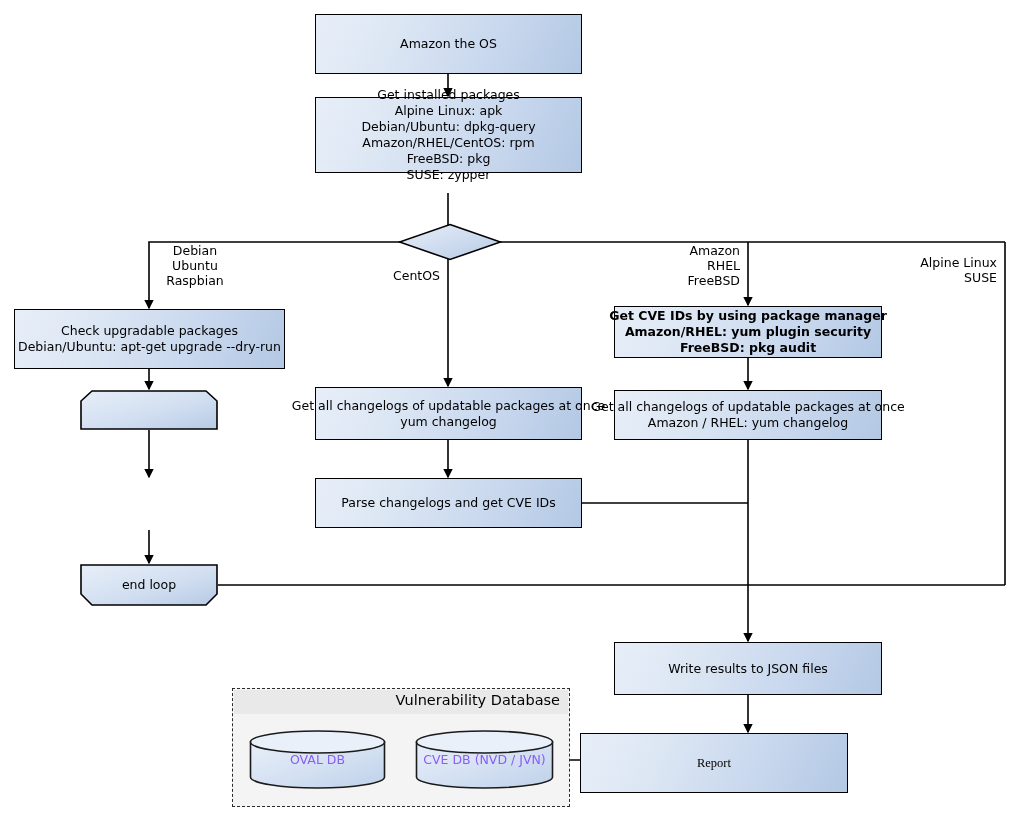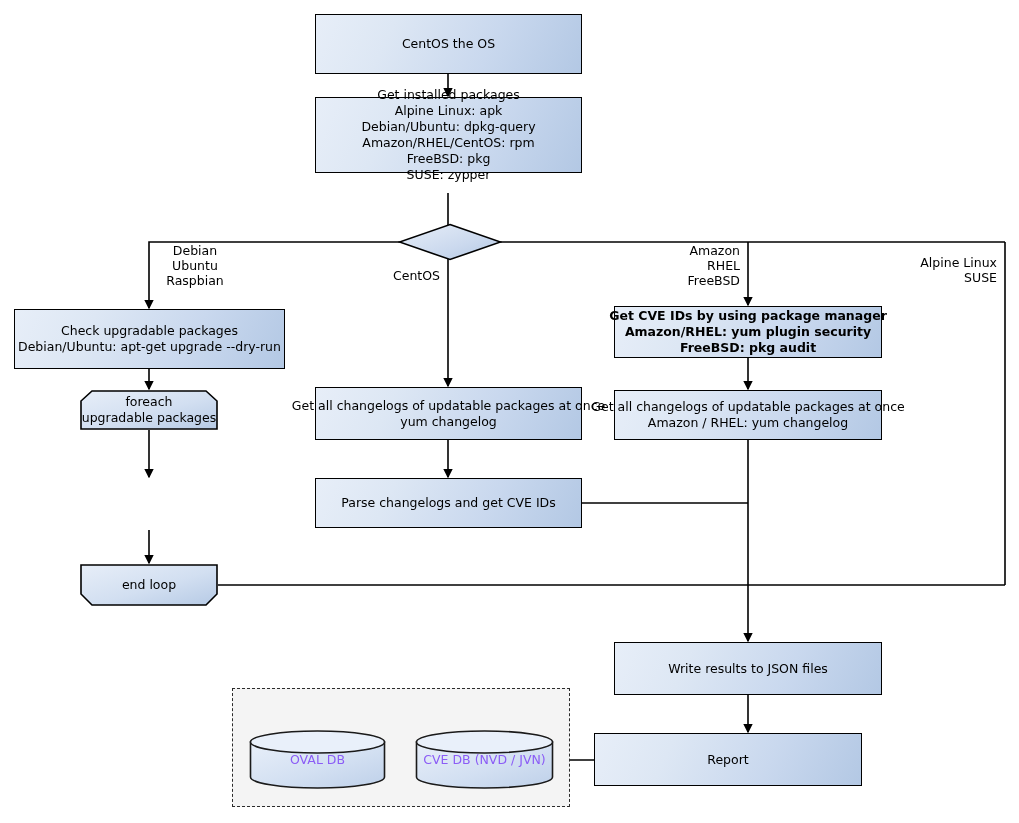--- a/index.html
+++ b/index.html
@@ -163,21 +163,21 @@
       <path d="M 748 358 L 748 389" marker-end="url(#arrow)"></path>
       <path d="M 748 440 L 748 641" marker-end="url(#arrow)"></path>
 
       <path d="M 748 695 L 748 732" marker-end="url(#arrow)"></path>
 
       <path d="M 570 760 L 614 760"></path>
     </g>
   </svg>
 
   <div class="node proc" style="left:315px; top:14px; width:267px; height:60px;">
-    <span class="txt">CentOS the OS</span>
+    <span class="txt">Amazon the OS</span>
   </div>
 
   <div class="node proc" style="left:315px; top:97px; width:267px; height:76px;">
     <span class="txt">Get installed packages<br>Alpine Linux: apk<br>Debian/Ubuntu: dpkg-query<br>Amazon/RHEL/CentOS: rpm<br>FreeBSD: pkg<br>SUSE: zypper</span>
   </div>
 
   <svg class="diamond" style="left:398px; top:223px; width:104px; height:38px;" viewBox="0 0 104 38" xmlns="http://www.w3.org/2000/svg">
     <defs>
       <linearGradient id="dgrad" x1="0" y1="0" x2="1" y2="1">
         <stop offset="0%" stop-color="#e7eef8"></stop>
@@ -204,21 +204,20 @@
     <svg class="shape" viewBox="0 0 138 40" preserveAspectRatio="none" xmlns="http://www.w3.org/2000/svg">
       <defs>
         <linearGradient id="lgrad1" x1="0" y1="0" x2="1" y2="1">
           <stop offset="0%" stop-color="#e7eef8"></stop>
           <stop offset="55%" stop-color="#d2dff1"></stop>
           <stop offset="100%" stop-color="#b6cae5"></stop>
         </linearGradient>
       </defs>
       <polygon points="12,1 126,1 137,11 137,39 1,39 1,11" fill="url(#lgrad1)" stroke="#000000" stroke-width="1.6" vector-effect="non-scaling-stroke"></polygon>
     </svg>
-    <span class="label">foreach<br>upgradable  packages</span>
   </div>
 
 
   <div class="node loopend" style="left:80px; top:564px; width:138px; height:42px;">
     <svg class="shape" viewBox="0 0 138 42" preserveAspectRatio="none" xmlns="http://www.w3.org/2000/svg">
       <defs>
         <linearGradient id="lgrad2" x1="0" y1="0" x2="1" y2="1">
           <stop offset="0%" stop-color="#e7eef8"></stop>
           <stop offset="55%" stop-color="#d2dff1"></stop>
           <stop offset="100%" stop-color="#b6cae5"></stop>
@@ -242,25 +241,26 @@
   </div>
 
   <div class="node proc overflow" style="left:614px; top:390px; width:268px; height:50px;">
     <span class="txt">Get all changelogs of updatable packages at once<br>Amazon / RHEL: yum changelog</span>
   </div>
 
   <div class="node proc" style="left:614px; top:642px; width:268px; height:53px;">
     <span class="txt">Write results to JSON files</span>
   </div>
 
-  <div class="node proc" style="left:594px; top:733px; width:268px; height:53px;">
+  <div class="node proc" style="left:580px; top:733px; width:268px; height:60px;font-family:Liberation Serif, serif;">
     <span class="txt">Report</span>
   </div>
 
   <div class="vdb-frame" style="left:232px; top:688px; width:338px; height:119px;"></div>
+  <div class="vdb-title" style="left:234px; top:690px; width:334px; height:24px;">Vulnerability Database</div>
 
   <svg class="cyl" style="left:249px; top:730px; width:137px; height:59px;" viewBox="0 0 137 59" xmlns="http://www.w3.org/2000/svg">
     <defs>
       <linearGradient id="cgrad" x1="0" y1="0" x2="1" y2="1">
         <stop offset="0%" stop-color="#e8eff9"></stop>
         <stop offset="55%" stop-color="#d3e0f2"></stop>
         <stop offset="100%" stop-color="#bed0e9"></stop>
       </linearGradient>
     </defs>
     <path d="M 1.5 12 L 1.5 47 A 67 11 0 0 0 135.5 47 L 135.5 12 Z" fill="url(#cgrad)" stroke="#1a1a1a" stroke-width="1.6"></path>

